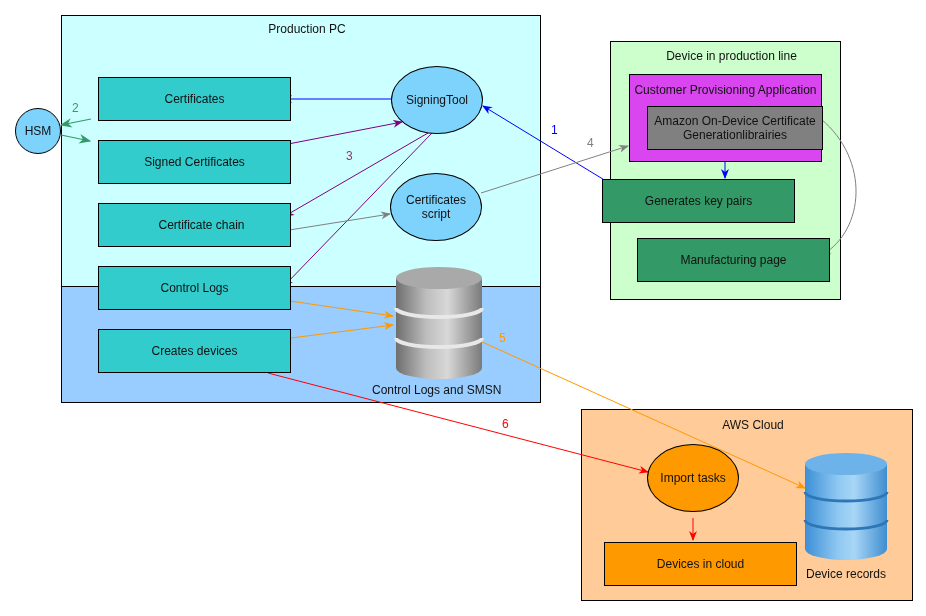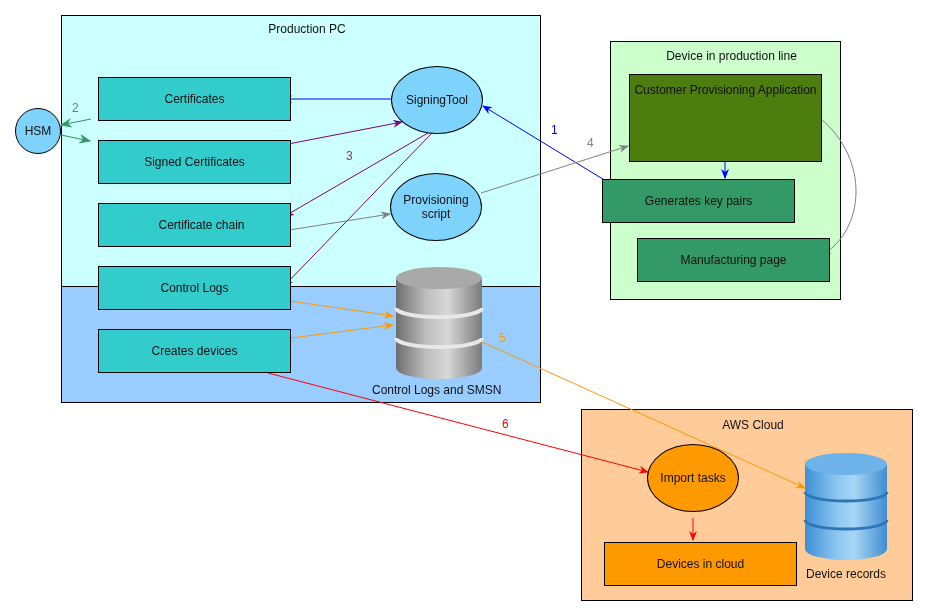--- a/index.html
+++ b/index.html
@@ -103,41 +103,44 @@
   <span>Control Logs</span>
 </div>
 <div class="abs box teal" style="left:90px;top:329px;width:193px;height:44px;">
   <span>Creates devices</span>
 </div>
 
 <div class="abs ellipse grey" style="left:391px;top:66px;width:92px;height:68px;">
   <span>SigningTool</span>
 </div>
 <div class="abs ellipse grey" style="left:390px;top:173px;width:92px;height:68px;padding:0 14px;">
-  <span>Provisioning script</span>
+  <span>Certificates script</span>
 </div>
 
 <svg class="abs" style="left:394px;top:266px;" width="90" height="115" viewBox="0 0 90 115">
   <defs>
     <linearGradient id="gGrey" x1="0" x2="1" y1="0" y2="0">
       <stop offset="0" stop-color="#6e6e6e"></stop>
         <stop offset="0.35" stop-color="#bdbdbd"></stop>
         <stop offset="0.6" stop-color="#d8d8d8"></stop>
         <stop offset="1" stop-color="#7a7a7a"></stop>
     </linearGradient>
   </defs>
   <path d="M2,12 L2,102 A43,11 0 0 0 88,102 L88,12 Z" fill="url(#gGrey)"></path>
   <ellipse cx="45" cy="12" rx="43" ry="11" fill="#a9a9a9"></ellipse>
   <path d="M2,42 A43,9 0 0 0 88,42" fill="none" stroke="#e8e8e8" stroke-width="4"></path>
   <path d="M2,72 A43,9 0 0 0 88,72" fill="none" stroke="#e8e8e8" stroke-width="4"></path>
 </svg>
 <div class="lbl" style="left:372px;top:383px;">Control Logs and SMSN</div>
 
-<div class="abs" style="left:629px;top:74px;width:193px;height:88px;background:#4d7c0f;border:1px solid #000;">
+<div class="abs" style="left:629px;top:74px;width:193px;height:88px;background:#d946ef;border:1px solid #000;">
   <div style="position:absolute;left:0;right:0;top:8px;text-align:center;">Customer Provisioning Application</div>
+  <div class="abs box" style="left:9px;top:31px;width:176px;height:44px;background:#808080;padding:0 4px;">
+    <span>Amazon On-Device Certificate Generationlibrairies</span>
+  </div>
 </div>
 <div class="abs box green" style="left:594px;top:179px;width:193px;height:44px;">
   <span>Generates key pairs</span>
 </div>
 <div class="abs box green" style="left:629px;top:238px;width:193px;height:44px;">
   <span>Manufacturing page</span>
 </div>
 
 <div class="abs ellipse orange" style="left:647px;top:444px;width:92px;height:68px;">
   <span>Import tasks</span>

